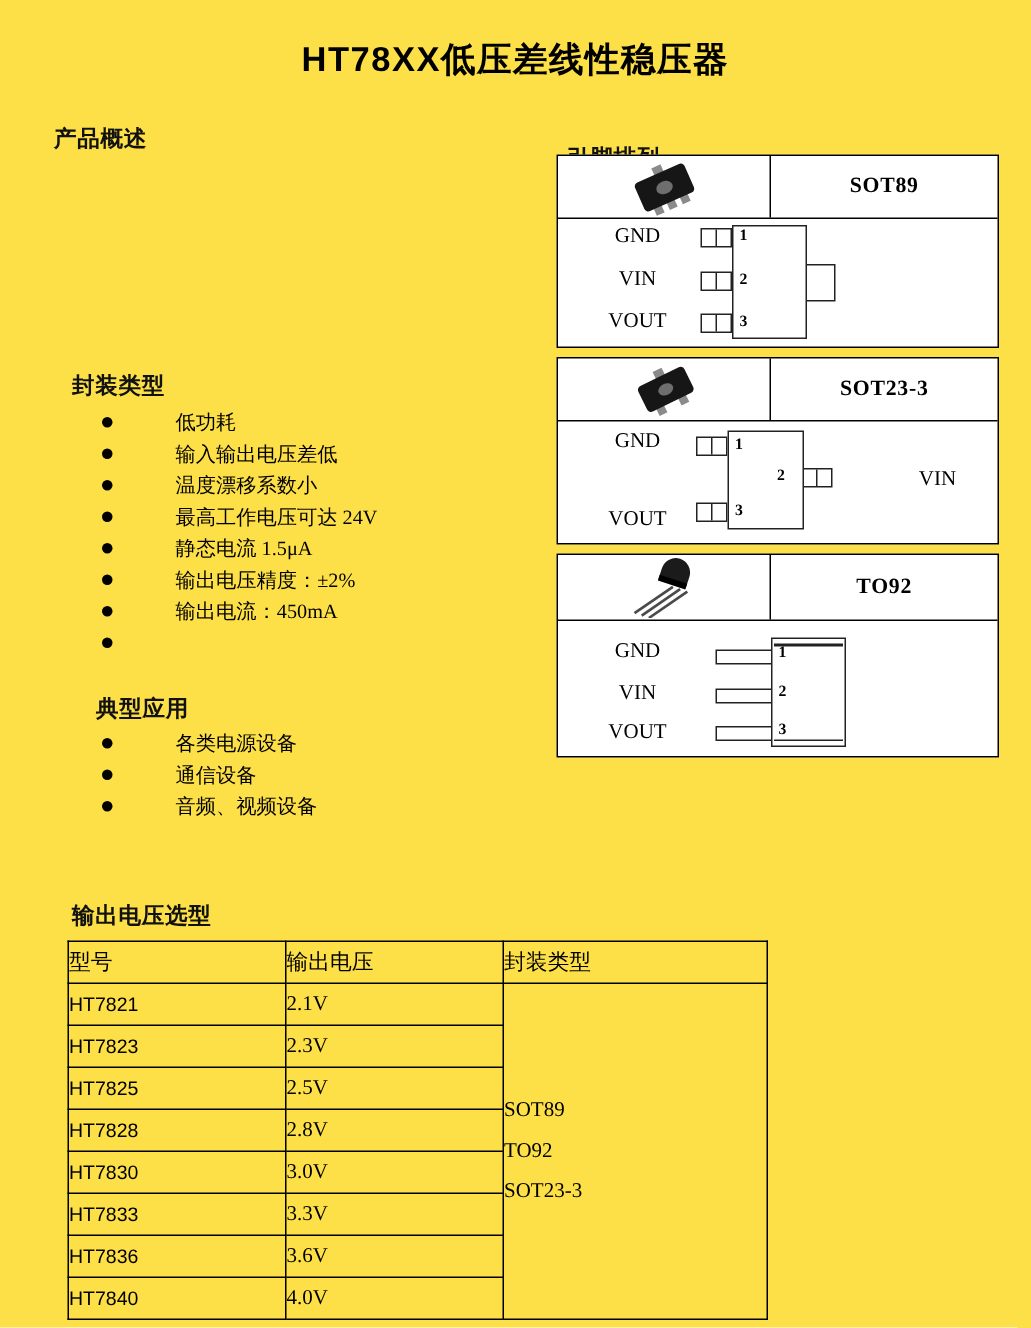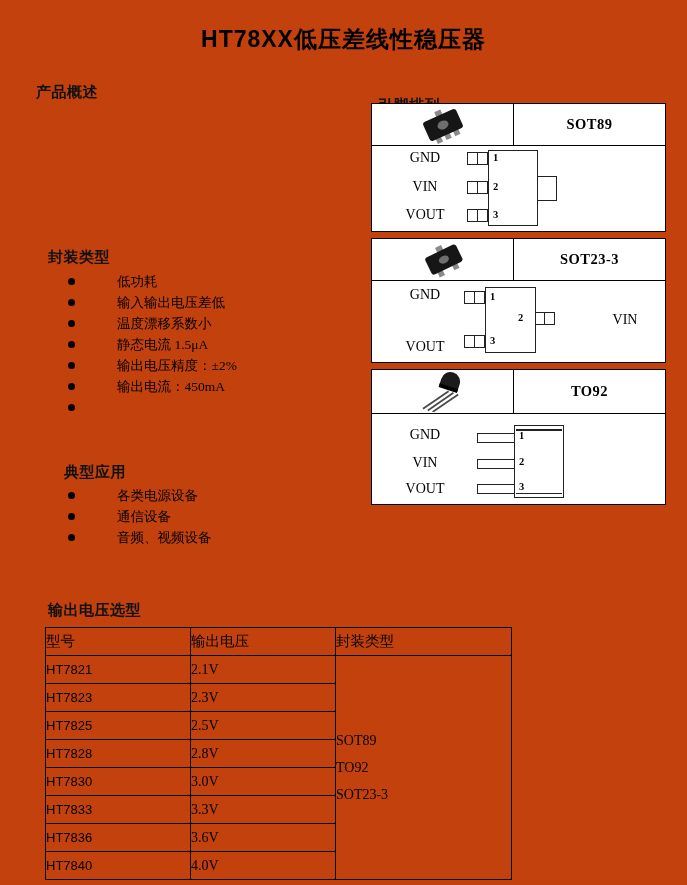--- a/index.html
+++ b/index.html
@@ -1,18 +1,18 @@
 <!DOCTYPE html>
 <html><head>
 <meta charset="utf-8">
 <style>
   * { margin:0; padding:0; box-sizing:border-box; }
   html,body { background:#ffffff; }
   .page {
-    position:relative; width:687px; height:885px; background:#c2410c;
+    position:relative; width:687px; height:885px; background:#fde047;
     font-family:"Liberation Serif", serif; color:#000; overflow:hidden;
   }
   .title {
     position:absolute; top:24px; left:0; width:100%; text-align:center;
     font-family:"Liberation Sans", sans-serif; font-weight:700; font-size:23px; letter-spacing:1px;
   }
   .sec-head {
     position:absolute; font-family:"Liberation Sans", sans-serif;
     font-weight:700; font-size:15px; color:#111; letter-spacing:0.5px;
   }
@@ -63,20 +63,24 @@
         <span class="b-dot"></span>
         <span class="b-text">低功耗</span>
       </div>
     <div class="b-item">
         <span class="b-dot"></span>
         <span class="b-text">输入输出电压差低</span>
       </div>
     <div class="b-item">
         <span class="b-dot"></span>
         <span class="b-text">温度漂移系数小</span>
+      </div>
+    <div class="b-item">
+        <span class="b-dot"></span>
+        <span class="b-text">最高工作电压可达 24V</span>
       </div>
     <div class="b-item">
         <span class="b-dot"></span>
         <span class="b-text">静态电流 1.5μA</span>
       </div>
     <div class="b-item">
         <span class="b-dot"></span>
         <span class="b-text">输出电压精度：±2%</span>
       </div>
     <div class="b-item">

